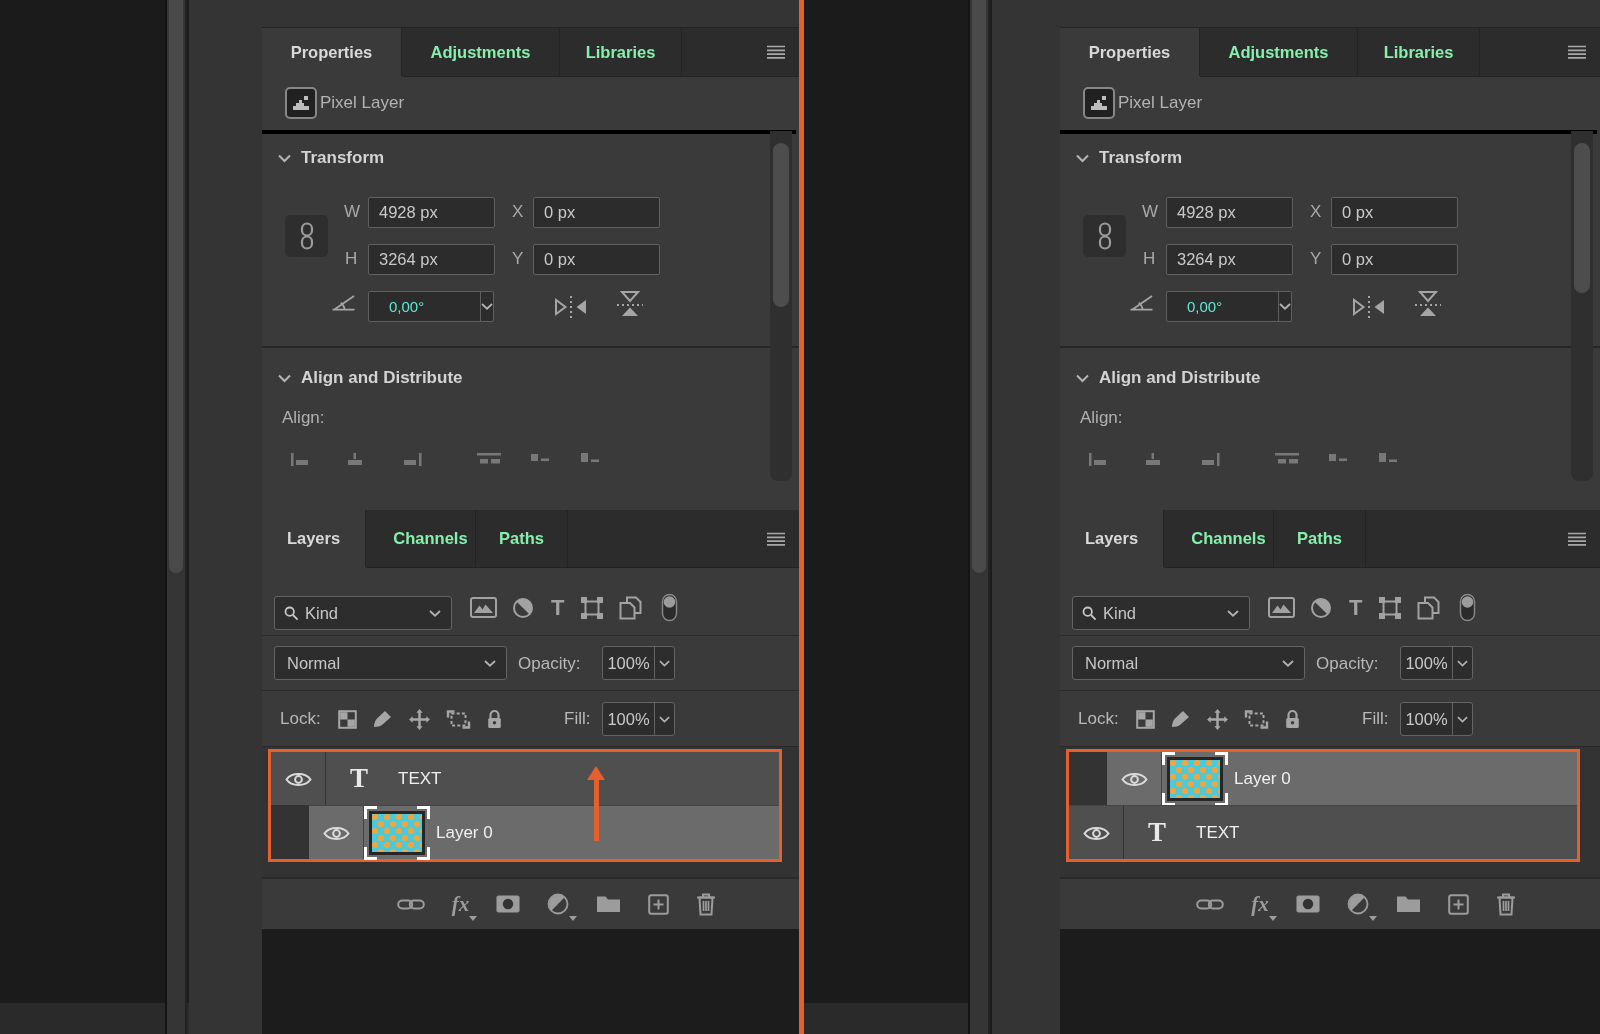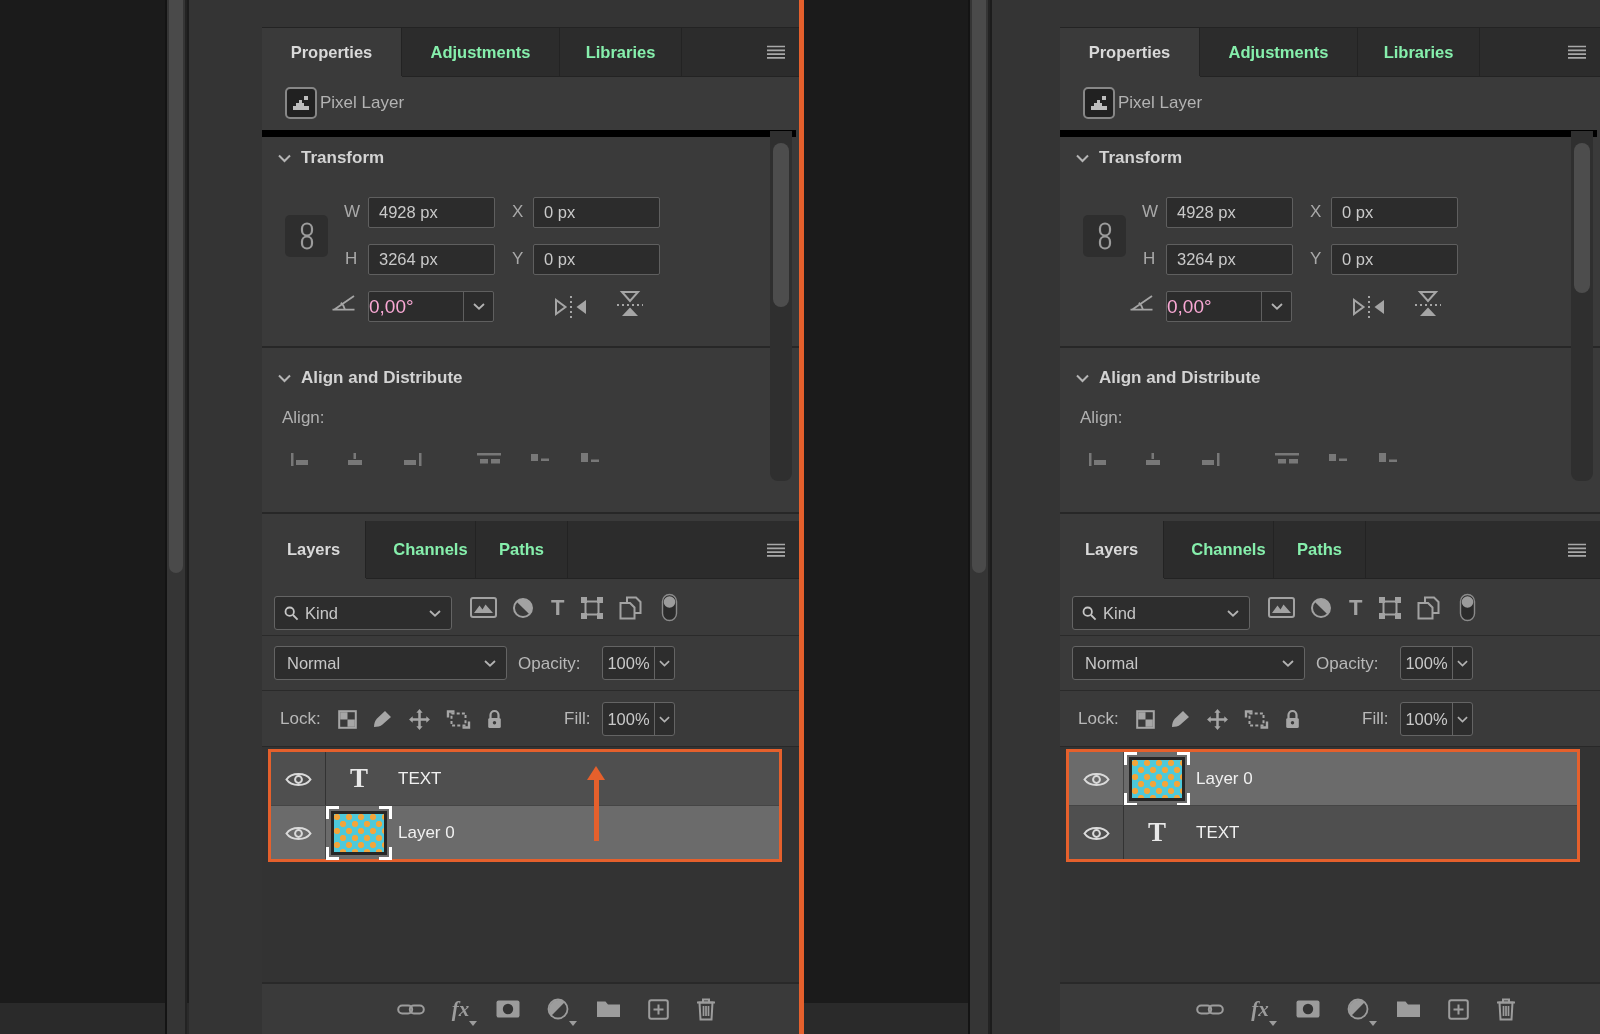--- a/index.html
+++ b/index.html
@@ -14,47 +14,47 @@
   #canvasM{left:804px;width:166px;}
   .canvbot{position:absolute;top:1003px;height:31px;background:#2a2a2a;}
   .docscroll{position:absolute;top:0;width:22px;height:1034px;background:#353535;border-left:2px solid #141414;border-right:2px solid #232323;box-sizing:border-box;}
   #dsL{left:165px;} #dsR{left:968px;}
   .dsthumb{position:absolute;left:2px;top:-14px;width:14px;height:587px;background:#4a4a4a;border-radius:8px;}
   .dockcol{position:absolute;top:0;height:1034px;background:#343434;}
   #dcL{left:189px;width:73px;} #dcR{left:992px;width:68px;}
   .odivider{position:absolute;left:799px;top:0;width:5px;height:1034px;}
 
   
-  .panel{position:absolute;top:0;height:1034px;background:#3a3a3a;color:#c9c9c9;}
+  .panel{position:absolute;top:0;height:929px;background:#3a3a3a;color:#c9c9c9;}
   #panelL{left:262px;width:537px;}
   #panelR{left:1060px;width:540px;}
   .ptop{position:absolute;left:0;right:0;top:0;height:27px;background:#343434;border-bottom:1px solid #232323;}
   .tabbar{position:absolute;left:0;right:0;background:#2c2c2c;display:flex;border-bottom:1px solid #232323;}
   .ptabs{top:28px;height:48px;}
-  .ltabs{top:521px;height:57px;}
+  .ltabs{top:510px;height:57px;}
   .tab{height:100%;display:flex;align-items:center;justify-content:center;font-weight:bold;font-size:16.5px;color:#86efac;border-right:1px solid #232323;box-sizing:border-box;cursor:default;}
   .tab.active{background:#3a3a3a;color:#d9d9d9;box-shadow:0 2px 0 #3a3a3a;}
   .tabP{width:140px;}.tabA{width:158px;}.tabLb{width:122px;}
   .tabLy{width:104px;}.tabCh{width:110px;padding-left:20px;}.tabPa{width:92px;}
   .hamb{position:absolute;right:13px;top:50%;transform:translateY(-50%);color:#a8a8a8;line-height:0;}
 
-  .pixelrow{position:absolute;left:0;right:3px;top:76px;height:54px;border-bottom:7px solid #000000;}
+  .pixelrow{position:absolute;left:0;right:3px;top:76px;height:54px;border-bottom:4px solid #000000;}
   .pl-ic{position:absolute;left:23px;top:11px;width:32px;height:32px;background:#212121;border:2px solid #878787;border-radius:5px;box-sizing:border-box;display:flex;align-items:center;justify-content:center;}
   .pl-label{position:absolute;left:58px;top:0;height:54px;line-height:54px;font-size:17px;color:#b3b3b3;}
 
   .section{position:absolute;left:0;right:0;box-sizing:border-box;}
   .transform{top:131px;height:217px;border-bottom:2px solid #272727;}
   .alignsec{top:349px;height:165px;border-bottom:2px solid #272727;}
   .sec-head{position:absolute;left:16px;display:flex;align-items:center;gap:10px;color:#b5b5b5;}
   .sec-title{font-weight:bold;font-size:17px;color:#d3d3d3;}
   .linkbtn{position:absolute;left:23px;top:84px;width:43px;height:42px;background:#2e2e2e;border-radius:5px;display:flex;align-items:center;justify-content:center;color:#9b9b9b;}
   .flabel{position:absolute;font-size:17px;color:#a9a9a9;}
   .field{position:absolute;height:31px;background:#2c2c2c;border:1px solid #5f5f5f;border-radius:2px;box-sizing:border-box;font-size:16.5px;color:#c9c9c9;line-height:29px;padding-left:10px;}
   .anglebox{position:absolute;left:106px;top:160px;width:126px;height:31px;background:#2c2c2c;border:1px solid #5f5f5f;border-radius:2px;box-sizing:border-box;display:flex;}
-  .angleval{width:94px;font-size:19px;line-height:29px;padding-left:0;color:#f9a8d4;}
+  .angleval{width:94px;font-size:15px;line-height:29px;padding-left:20px;color:#5eead4;}
   .chevcell{flex:1;border-left:1px solid #5f5f5f;display:flex;align-items:center;justify-content:center;color:#b2b2b2;}
   .angleic{position:absolute;left:68px;top:163px;color:#a5a5a5;line-height:0;}
   .flipic{position:absolute;color:#a5a5a5;line-height:0;}
   .fliph{left:290px;top:163px;} .flipv{left:352px;top:157px;}
   .alignlabel{position:absolute;left:20px;top:59px;font-size:17px;color:#b0b0b0;}
   .alignicons{position:absolute;left:28px;top:103px;display:flex;color:#787878;}
   .aic{line-height:0;} .aic svg{display:block;}
   .g1{margin-right:29px;}.g2{margin-right:32px;}.g3{margin-right:53px;}.g4{margin-right:26px;}.g5{margin-right:26px;}
   .pscroll{position:absolute;right:7px;top:131px;width:22px;height:350px;background:#2f2f2f;border-radius:0 0 8px 8px;}
   .psthumb{position:absolute;left:3px;top:12px;width:16px;height:164px;background:#4d4d4d;border-radius:8px;}
@@ -74,21 +74,21 @@
   .rowlab{position:absolute;font-size:17px;color:#b8b8b8;}
   .valbox{position:absolute;left:340px;top:10px;width:73px;height:34px;background:#2d2d2d;border:1px solid #646464;border-radius:3px;box-sizing:border-box;display:flex;}
   .valcell{width:51px;font-size:16.5px;color:#c9c9c9;display:flex;align-items:center;justify-content:center;}
   .lockrow{position:absolute;left:0;right:0;top:691px;height:56px;border-bottom:1px solid #282828;box-sizing:border-box;}
   .lockicons{position:absolute;left:76px;top:0;height:56px;display:flex;align-items:center;color:#a6a6a6;}
   .lic{line-height:0;margin-right:15px;}
 
   .listarea{position:absolute;left:0;right:0;top:747px;bottom:52px;background:#333333;}
   .rowsbox{position:absolute;left:6px;top:2px;width:514px;box-sizing:border-box;border:3px solid #e5602c;}
   .lrow{height:53px;display:flex;align-items:center;position:relative;}
-  .lrow.sel{background:#6b6b6b;} .lrow.unsel{background:#4f4f4f;}
+  .lrow.sel{background:#6b6b6b;margin-left:38px;} .lrow.unsel{background:#4f4f4f;}
   .lrow + .lrow{border-top:1px solid #454545;}
   .eyecell{width:55px;height:100%;display:flex;align-items:center;justify-content:center;border-right:1px solid rgba(0,0,0,0.35);color:#dadada;box-sizing:border-box;flex:none;}
   .thumbslot{width:66px;display:flex;align-items:center;justify-content:center;flex:none;}
   .trowT{font-family:"Liberation Serif",serif;font-weight:bold;font-size:27px;color:#e9e9e9;}
   .imgthumb{position:relative;width:56px;height:44px;border:3px solid #262626;box-sizing:border-box;
     background-color:#4ec9da;
     background-image:radial-gradient(circle at 3px 3px,#f2a53c 2.8px,rgba(0,0,0,0) 3.4px),radial-gradient(circle at 9px 10px,#f2a53c 2.8px,rgba(0,0,0,0) 3.4px);
     background-size:12px 14px;}
   .bk{position:absolute;width:10px;height:10px;border:3px solid #ffffff;}
   .bk.tl{top:-8px;left:-8px;border-right:none;border-bottom:none;}

